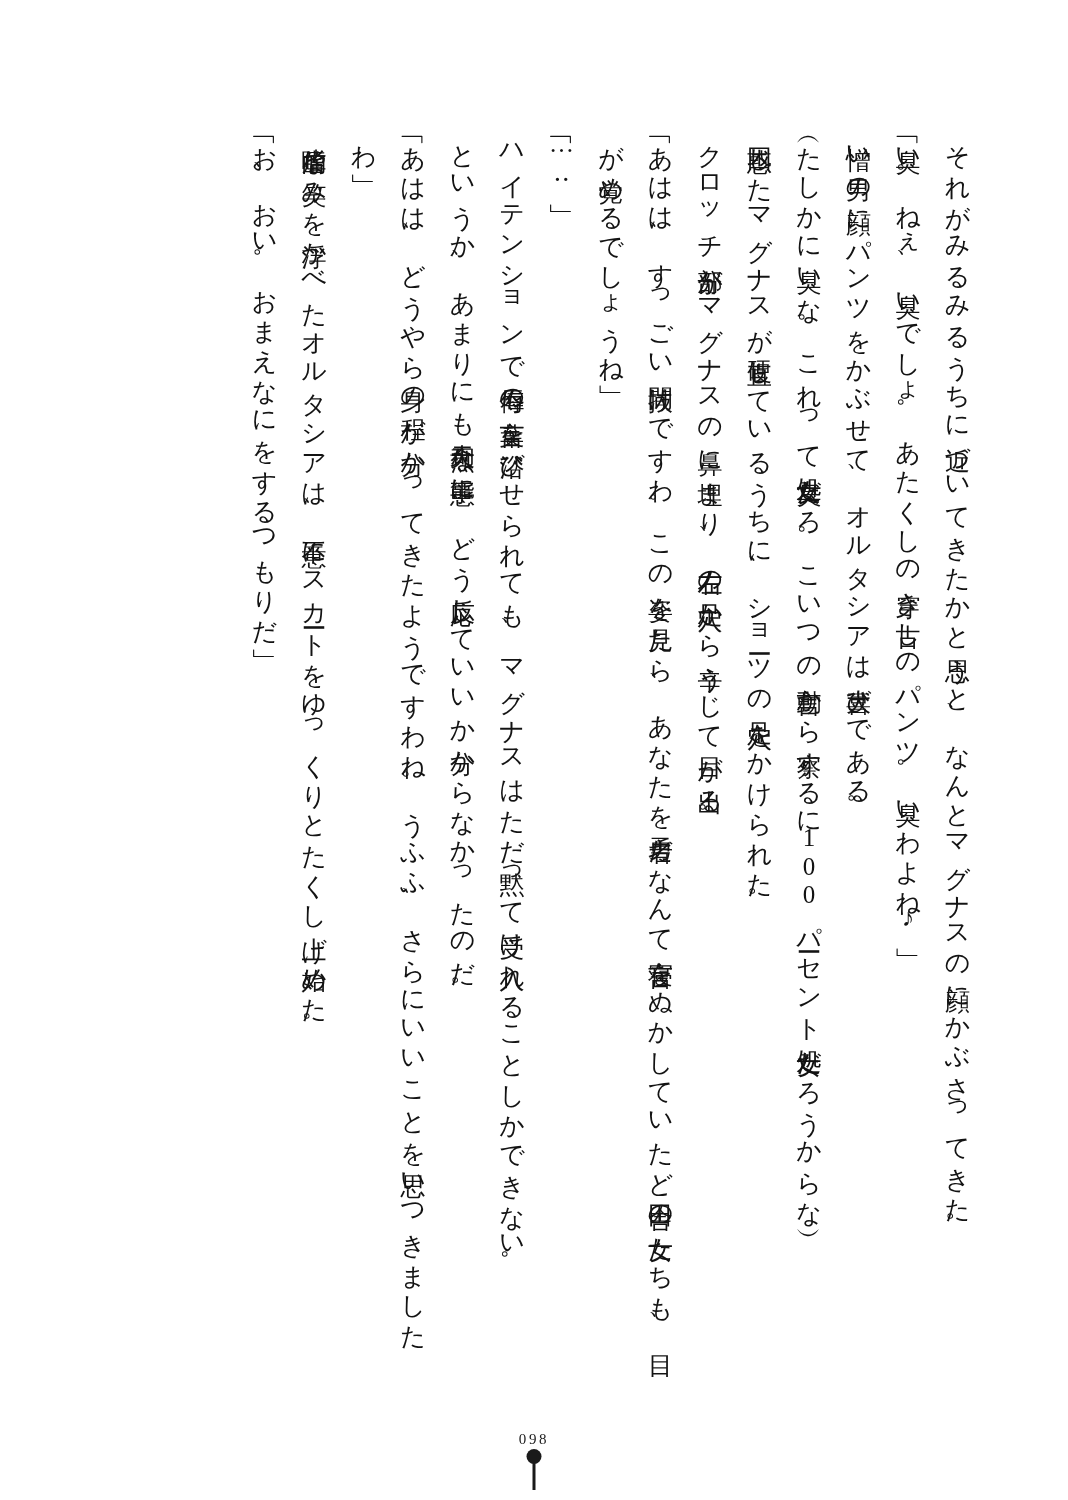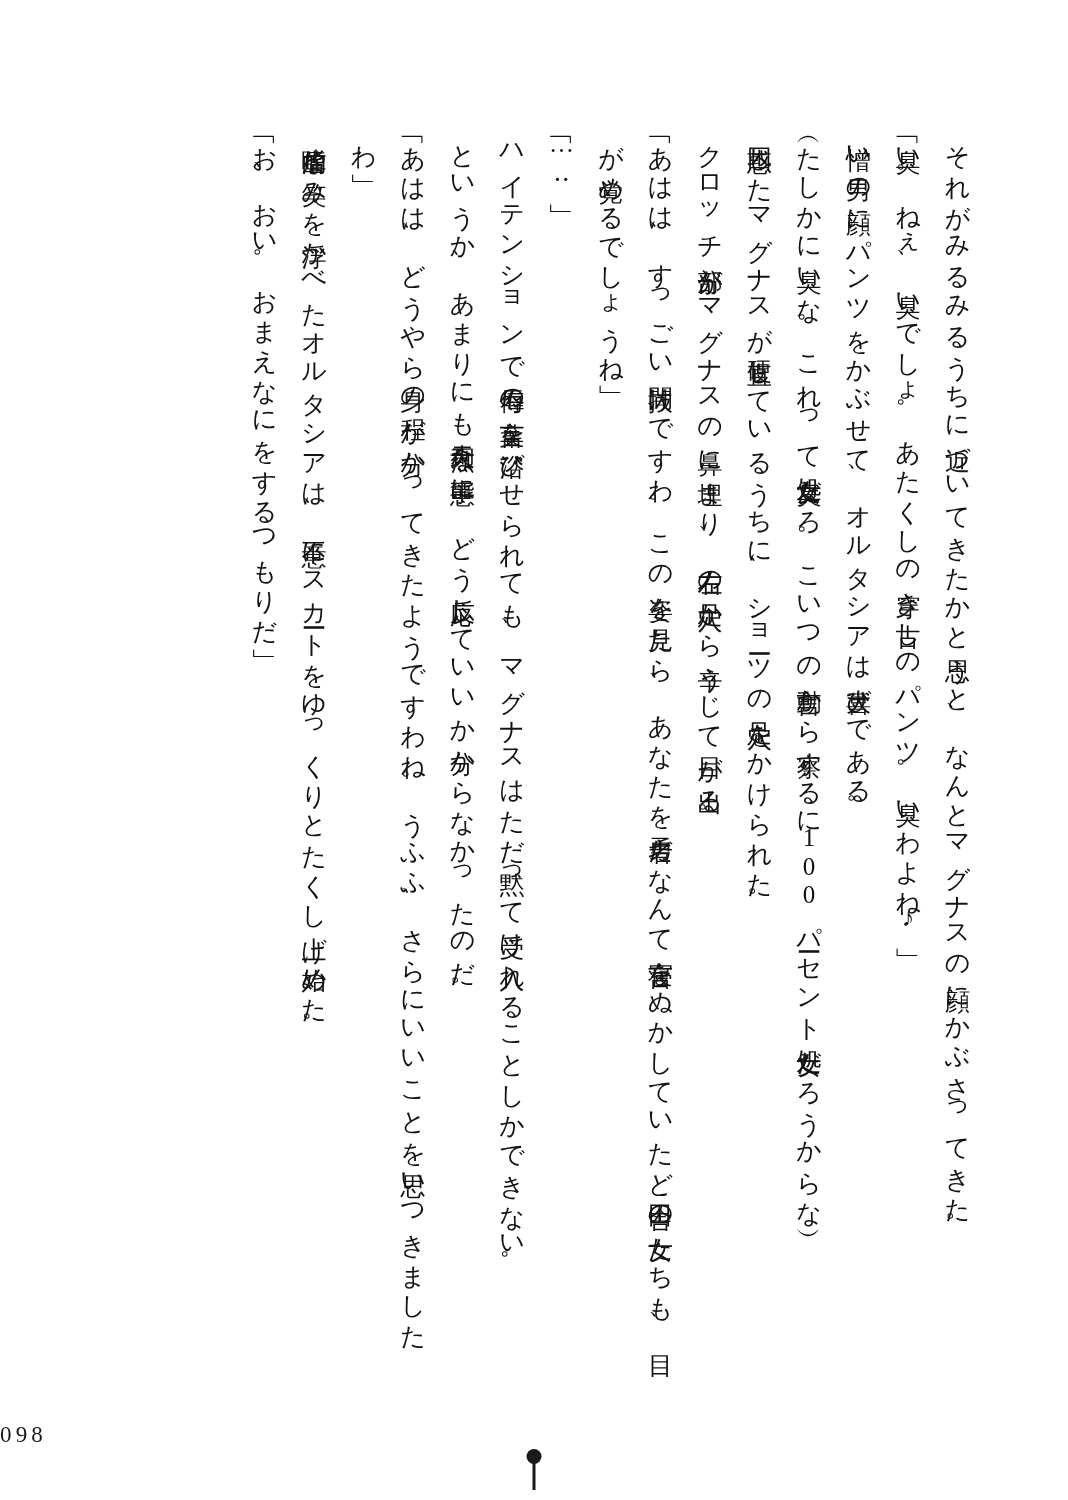--- a/index.html
+++ b/index.html
@@ -42,22 +42,22 @@
   .text-body p.bracket {
     text-indent: 0;
   }
 
   
   .folio {
     position: absolute;
     left: 0;
     right: 0;
     bottom: 52px;
-    text-align: left;
-    font-size: 23px;
+    text-align: center;
+    font-size: 15px;
     letter-spacing: 0.18em;
     color: #1a1a1a;
     font-family: "Liberation Serif", "DejaVu Serif", serif;
   }
   .folio-mark {
     position: absolute;
     left: 50%;
     bottom: 10px;
     transform: translateX(-50%);
     width: 3px;

